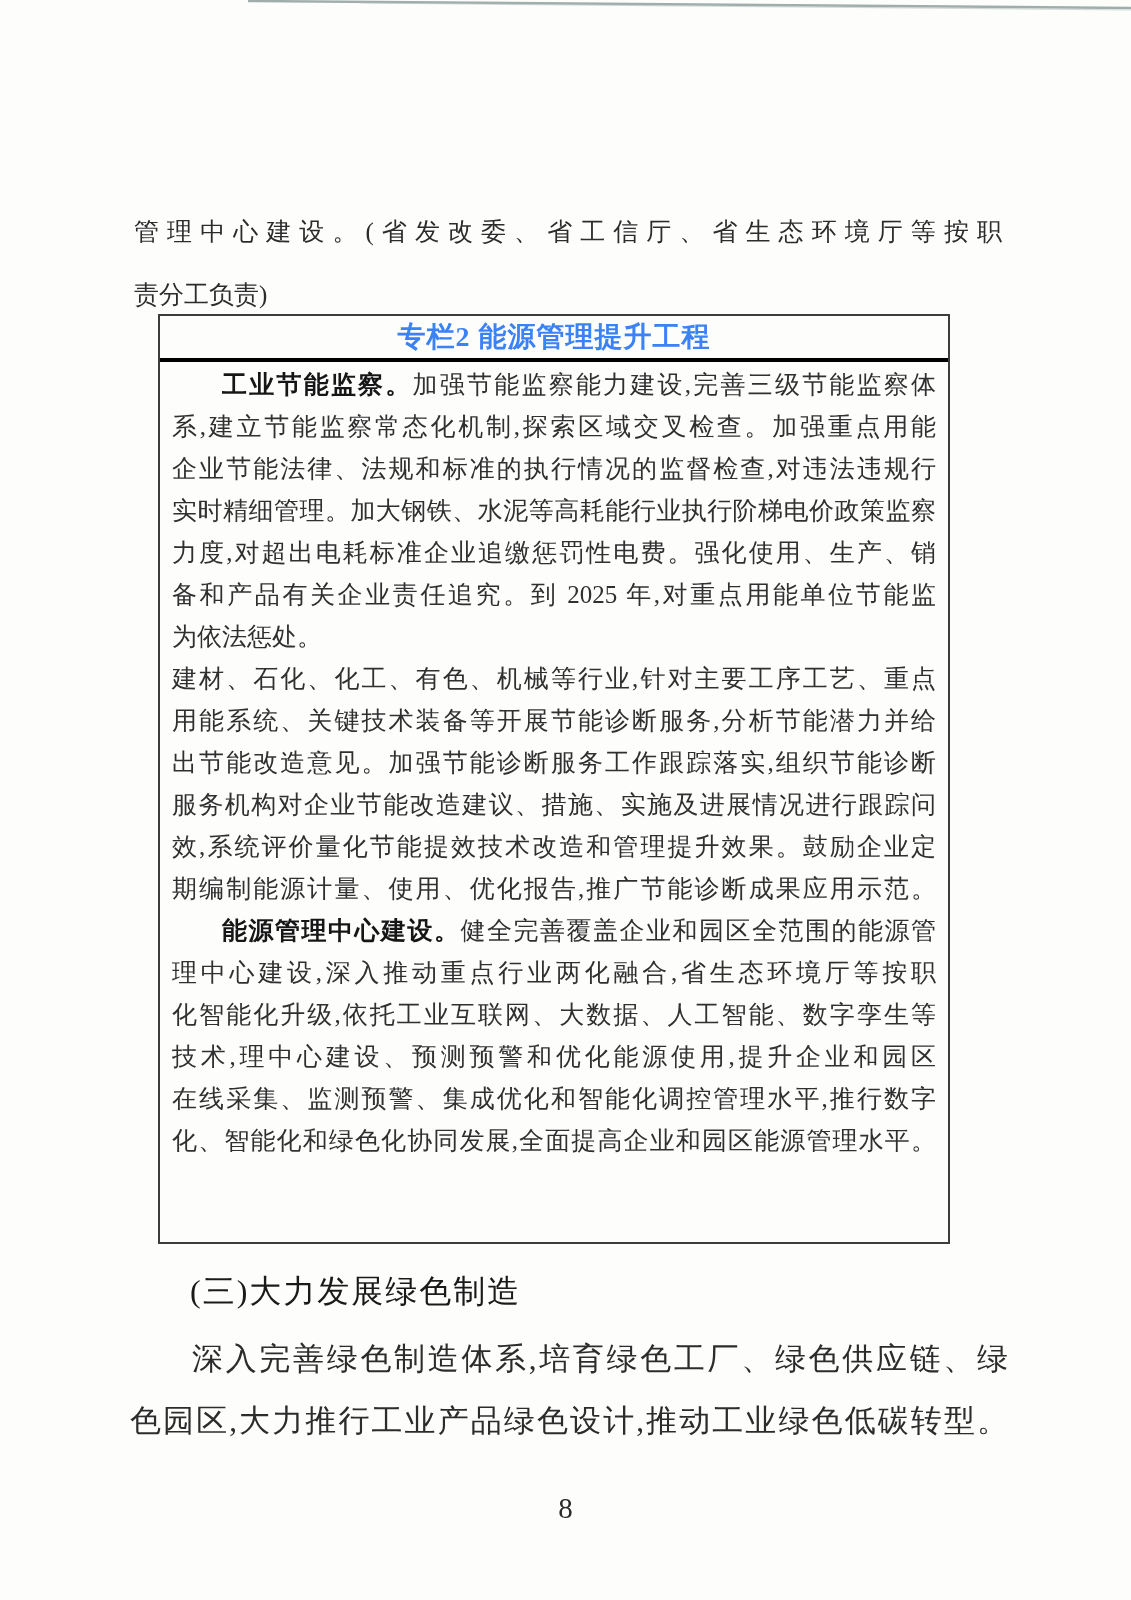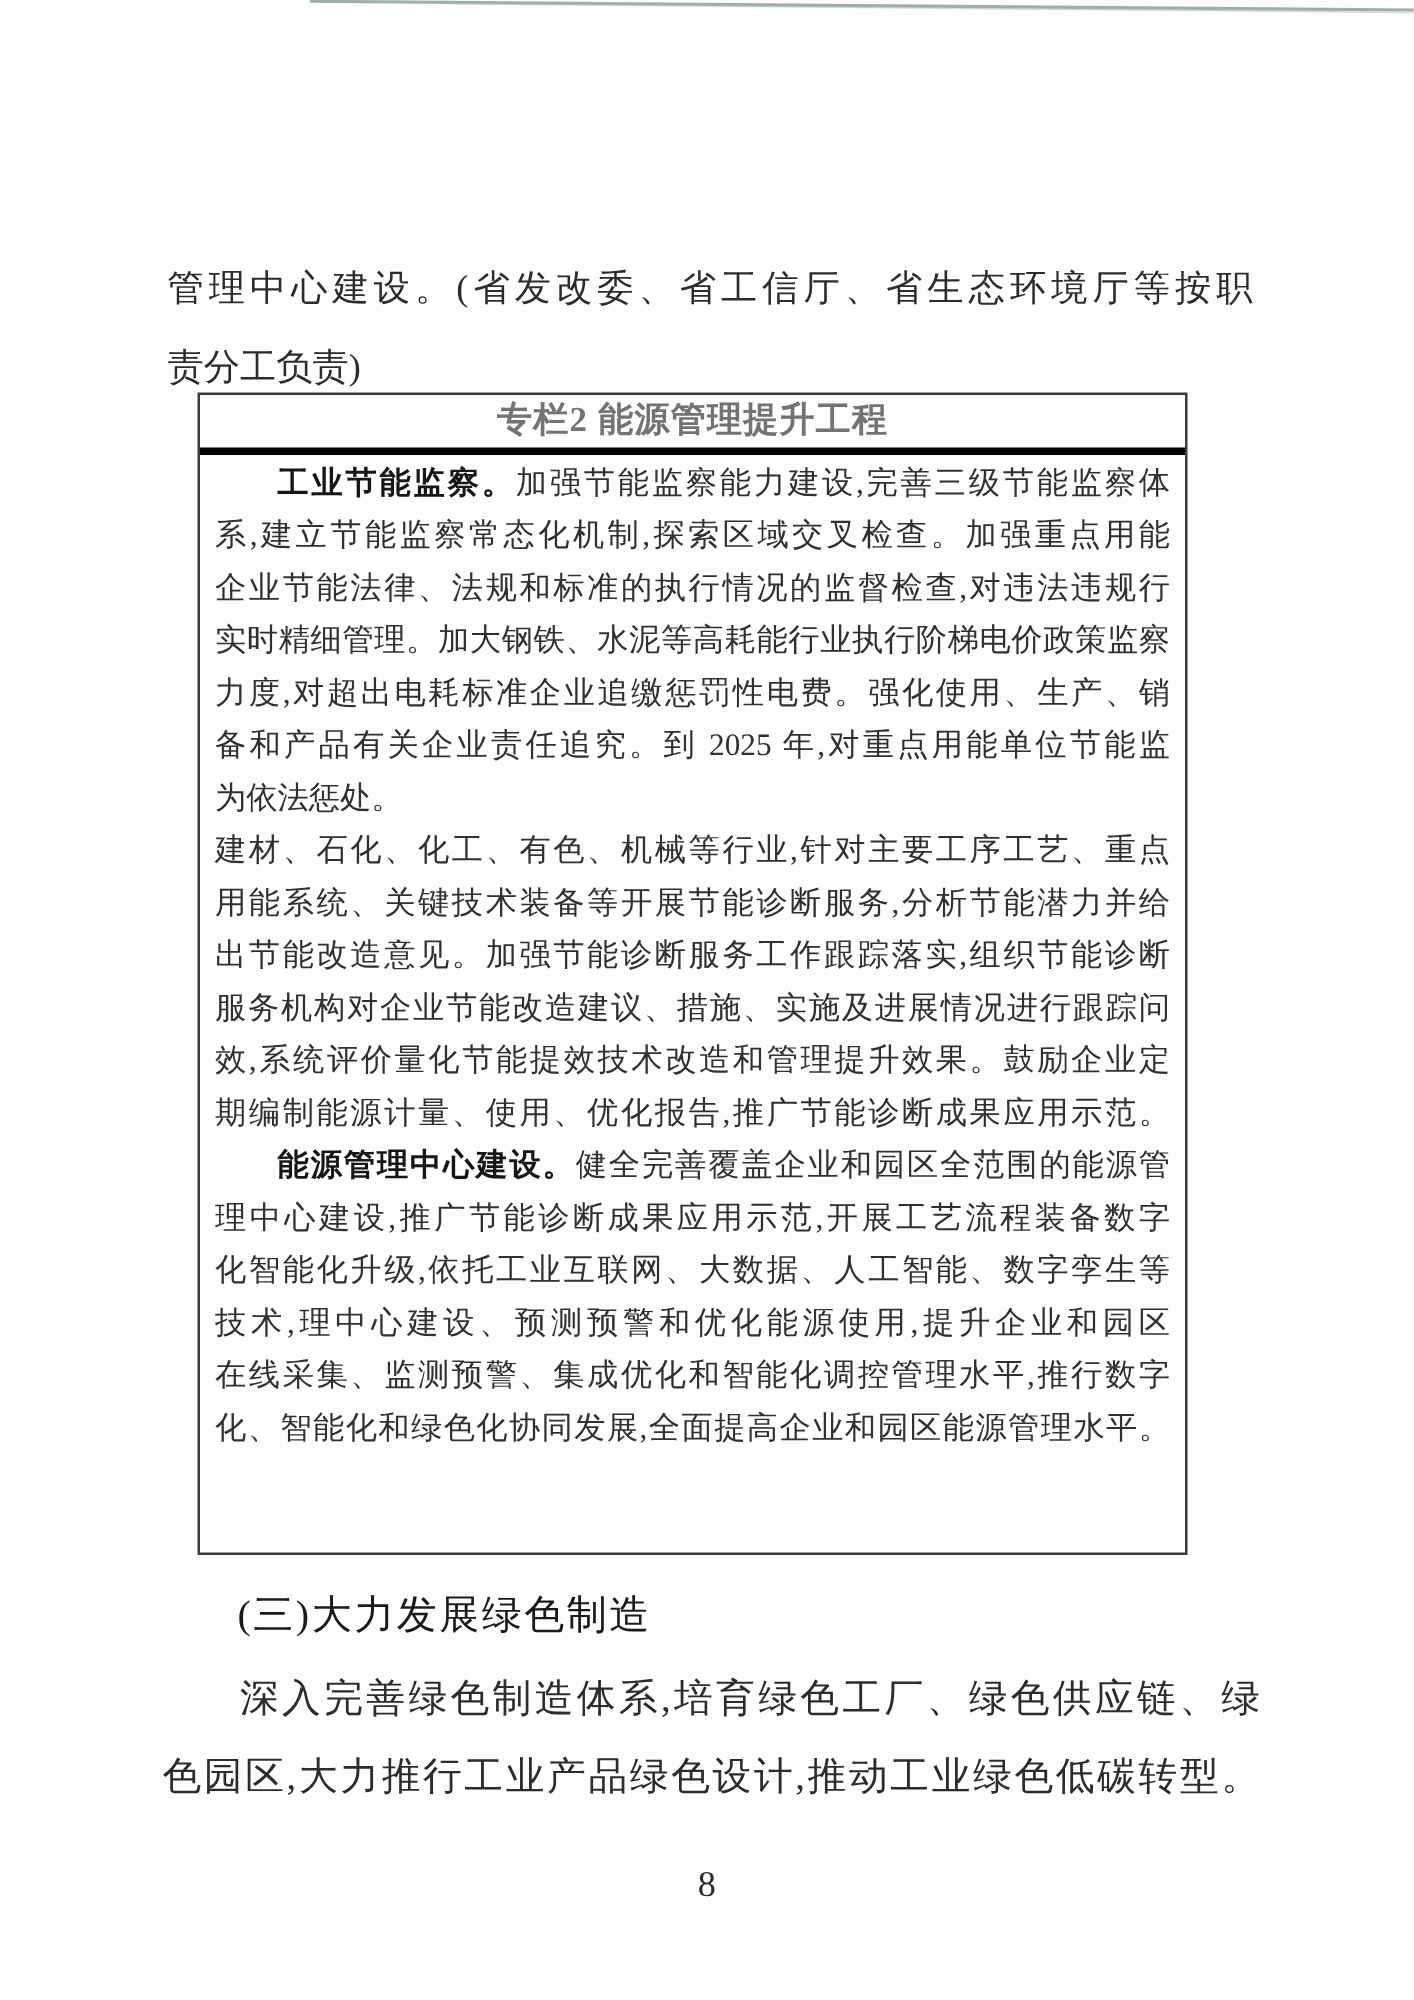--- a/index.html
+++ b/index.html
@@ -6,29 +6,29 @@
   body{
     width:1131px;height:1600px;position:relative;
     background:#fdfdfc;
     font-family:"Liberation Serif","DejaVu Serif",serif;
     color:#2f2f2f;
     overflow:hidden;
   }
   .artifact{position:absolute;top:0;left:0;pointer-events:none;}
   .top-para{
     position:absolute;left:134px;top:200px;width:868px;
-    font-size:29px;line-height:63px;color:#2c2c2c;
+    font-size:25px;line-height:63px;color:#2c2c2c;
   }
   .callout-box{
     position:absolute;left:158px;top:314px;width:792px;height:930px;
     border:2px solid #3d3d3d;box-sizing:border-box;background:transparent;
   }
   .box-title{
-    height:42px;line-height:42px;border-bottom:6px solid #000000;
-    text-align:center;font-size:28px;font-weight:600;color:#737373;
+    height:42px;line-height:42px;border-bottom:4px solid #000000;
+    text-align:center;font-size:28px;font-weight:600;color:#3b82f6;
     letter-spacing:1px;
   }
   .box-body{
     padding:2px 12px 0 12px;
     font-size:25px;line-height:42px;color:#303030;
   }
   .bline{min-height:42px;}
   .bline.just{text-align:justify;text-align-last:justify;}
   .bline.first{text-indent:2em;}
   .bline b{font-weight:700;color:#161616;}
@@ -75,21 +75,21 @@
     <div>
         <div class="bline just">建材、石化、化工、有色、机械等行业,针对主要工序工艺、重点</div>
         <div class="bline just">用能系统、关键技术装备等开展节能诊断服务,分析节能潜力并给</div>
         <div class="bline just">出节能改造意见。加强节能诊断服务工作跟踪落实,组织节能诊断</div>
         <div class="bline just">服务机构对企业节能改造建议、措施、实施及进展情况进行跟踪问</div>
         <div class="bline just">效,系统评价量化节能提效技术改造和管理提升效果。鼓励企业定</div>
         <div class="bline just">期编制能源计量、使用、优化报告,推广节能诊断成果应用示范。</div>
       </div>
     <div>
         <div class="bline first just"><b>能源管理中心建设。</b>健全完善覆盖企业和园区全范围的能源管</div>
-        <div class="bline just">理中心建设,推广节能诊断成果应用示范,开展工艺流程装备数字</div>
+        <div class="bline just">理中心建设,深入推动重点行业两化融合,省生态环境厅等按职</div>
         <div class="bline just">化智能化升级,依托工业互联网、大数据、人工智能、数字孪生等</div>
         <div class="bline just">技术,理中心建设、预测预警和优化能源使用,提升企业和园区</div>
         <div class="bline just">在线采集、监测预警、集成优化和智能化调控管理水平,推行数字</div>
         <div class="bline just">化、智能化和绿色化协同发展,全面提高企业和园区能源管理水平。</div>
       </div>
   </div>
 </div>
 
 <div class="section-heading">(三)大力发展绿色制造</div>
 

